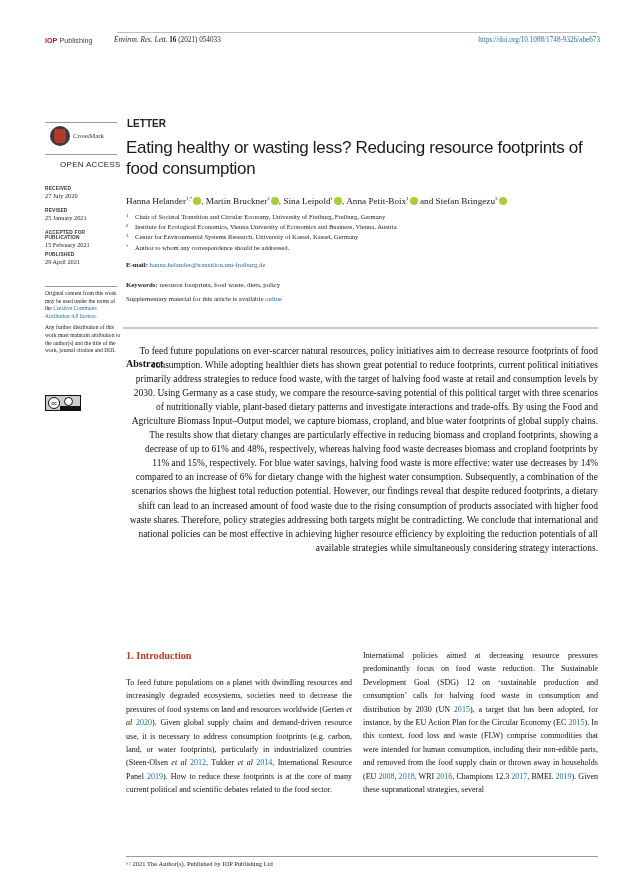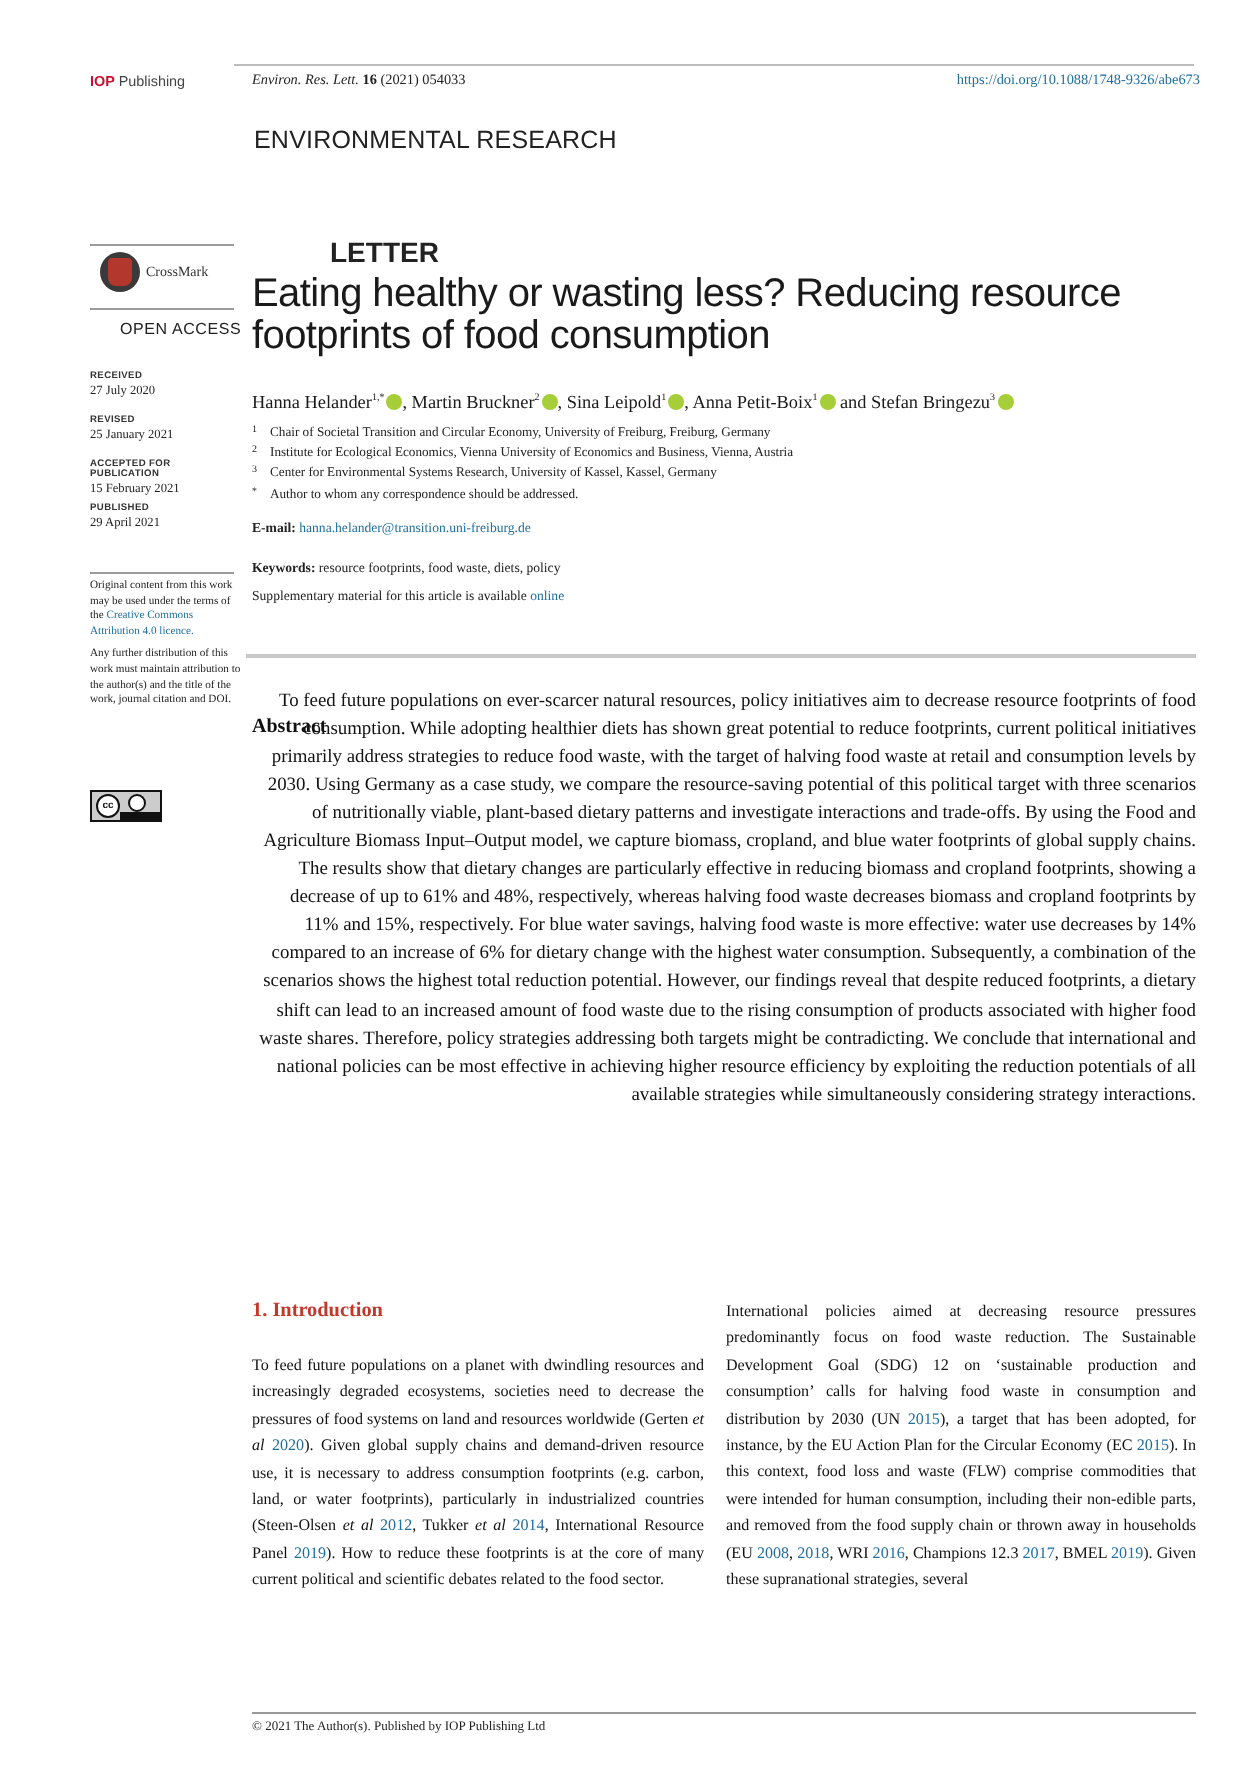--- a/index.html
+++ b/index.html
@@ -6,21 +6,21 @@
   body{width:629px;height:892px;position:relative;overflow:hidden;font-family:"DejaVu Serif","Liberation Serif",serif;color:#1a1a1a;}
   .abs{position:absolute;}
   a,.link{color:#1f6ea0;text-decoration:none;}
 
   
   #hdr-rule{left:117px;top:32px;width:480px;height:1px;background:#bdbdbd;}
   #hdr{left:45px;top:36px;width:555px;height:12px;font-size:7.2px;}
   #hdr .iop{position:absolute;left:0;top:0;}
   #hdr .iop b{color:#c8102e;font-family:"Liberation Sans",sans-serif;font-weight:700;}
   #hdr .iop span.pub{color:#444;font-family:"Liberation Sans",sans-serif;}
-  #hdr .cite{position:absolute;left:81px;top:0;font-family:"Liberation Serif",serif;color:#222;}
+  #hdr .cite{position:absolute;left:69px;top:0;font-family:"Liberation Serif",serif;color:#222;}
   #hdr .doi{position:absolute;right:0;top:0;font-family:"Liberation Serif",serif;color:#1f6ea0;}
 
   #journal{left:127px;top:63px;font-family:"Liberation Sans",sans-serif;line-height:14px;}
   #journal .j1{font-size:12.5px;color:#222;letter-spacing:0.1px;}
   #journal .j2{font-size:12.5px;color:#3c7f3a;letter-spacing:0.6px;}
 
   
   #sb-rule1{left:45px;top:122px;width:72px;height:1px;background:#9a9a9a;}
   #crossmark{left:50px;top:126px;width:80px;height:22px;}
   #crossmark .cm-icon{position:absolute;left:0;top:0;width:20px;height:20px;border-radius:50%;background:#3a3a3a;}
@@ -33,22 +33,22 @@
   .date-block .dv{font-family:"Liberation Serif",serif;font-size:6.3px;color:#222;margin-top:1px;}
   #sb-rule3{left:45px;top:286px;width:72px;height:1px;background:#9a9a9a;}
   #license{left:45px;top:290px;width:76px;font-size:5.6px;line-height:7.6px;font-family:"Liberation Serif",serif;color:#222;}
   #license p{margin:0 0 4px 0;}
   #cc-badge{left:45px;top:395px;width:34px;height:14px;border:1px solid #111;background:#ccc;}
   #cc-badge .cc{position:absolute;left:2px;top:1px;width:10px;height:10px;border:1.2px solid #111;border-radius:50%;background:#fff;font-size:5px;font-family:"Liberation Sans",sans-serif;font-weight:700;text-align:center;line-height:10px;}
   #cc-badge .by{position:absolute;left:18px;top:1px;width:7px;height:7px;border:1px solid #111;border-radius:50%;background:#fff;}
   #cc-badge .bybar{position:absolute;left:14px;bottom:0;width:20px;height:4px;background:#111;}
 
   
-  #letter-label{left:127px;top:118px;font-family:"Liberation Sans",sans-serif;font-weight:700;font-size:14px;color:#222;margin-left:38px;}
-  #title{left:126px;top:137px;width:470px;font-family:"Liberation Sans",sans-serif;font-size:20px;line-height:21px;color:#1a1a1a;letter-spacing:-0.3px;}
+  #letter-label{left:127px;top:118px;font-family:"Liberation Sans",sans-serif;font-weight:700;font-size:10px;color:#222;}
+  #title{left:126px;top:137px;width:470px;font-family:"Liberation Sans",sans-serif;font-size:17px;line-height:21px;color:#1a1a1a;letter-spacing:-0.3px;}
   #authors{left:126px;top:196px;width:470px;font-family:"Liberation Serif",serif;font-size:9.2px;color:#1a1a1a;}
   #authors sup{font-size:5px;}
   .orcid{display:inline-block;width:8px;height:8px;border-radius:50%;background:#a6ce39;vertical-align:-1px;margin-left:1px;}
   #affils{left:126px;top:211px;width:470px;font-family:"Liberation Serif",serif;font-size:6.6px;line-height:9.2px;color:#222;}
   #affils .num{display:inline-block;width:9px;font-size:5px;vertical-align:2px;}
   #email{left:126px;top:261px;font-family:"Liberation Serif",serif;font-size:6.8px;color:#222;}
   #email b{font-weight:700;}
   #keywords{left:126px;top:281px;font-family:"Liberation Serif",serif;font-size:6.8px;color:#222;}
   #supp{left:126px;top:295px;font-family:"Liberation Serif",serif;font-size:6.8px;color:#222;}
   #abs-rule{left:123px;top:327px;width:475px;height:2px;background:#c8c8c8;}
@@ -68,21 +68,20 @@
 <body>
 
 <div class="abs" id="hdr-rule"></div>
 <div class="abs" id="hdr">
   <span class="iop"><b>IOP</b><span class="pub"> Publishing</span></span>
   <span class="cite"><i>Environ. Res. Lett.</i> <b>16</b> <span>(2021) 054033</span></span>
   <a class="doi">https://doi.org/10.1088/1748-9326/abe673</a>
 </div>
 
 <div class="abs" id="journal">
-  <div class="j1">ENVIRONMENTAL RESEARCH</div>
 </div>
 
 <div class="abs" id="sb-rule1"></div>
 <div class="abs" id="crossmark">
   <span class="cm-icon"></span>
   <span class="cm-label">CrossMark</span>
 </div>
 <div class="abs" id="sb-rule2"></div>
 <div class="abs" id="open-access">OPEN ACCESS</div>
 

